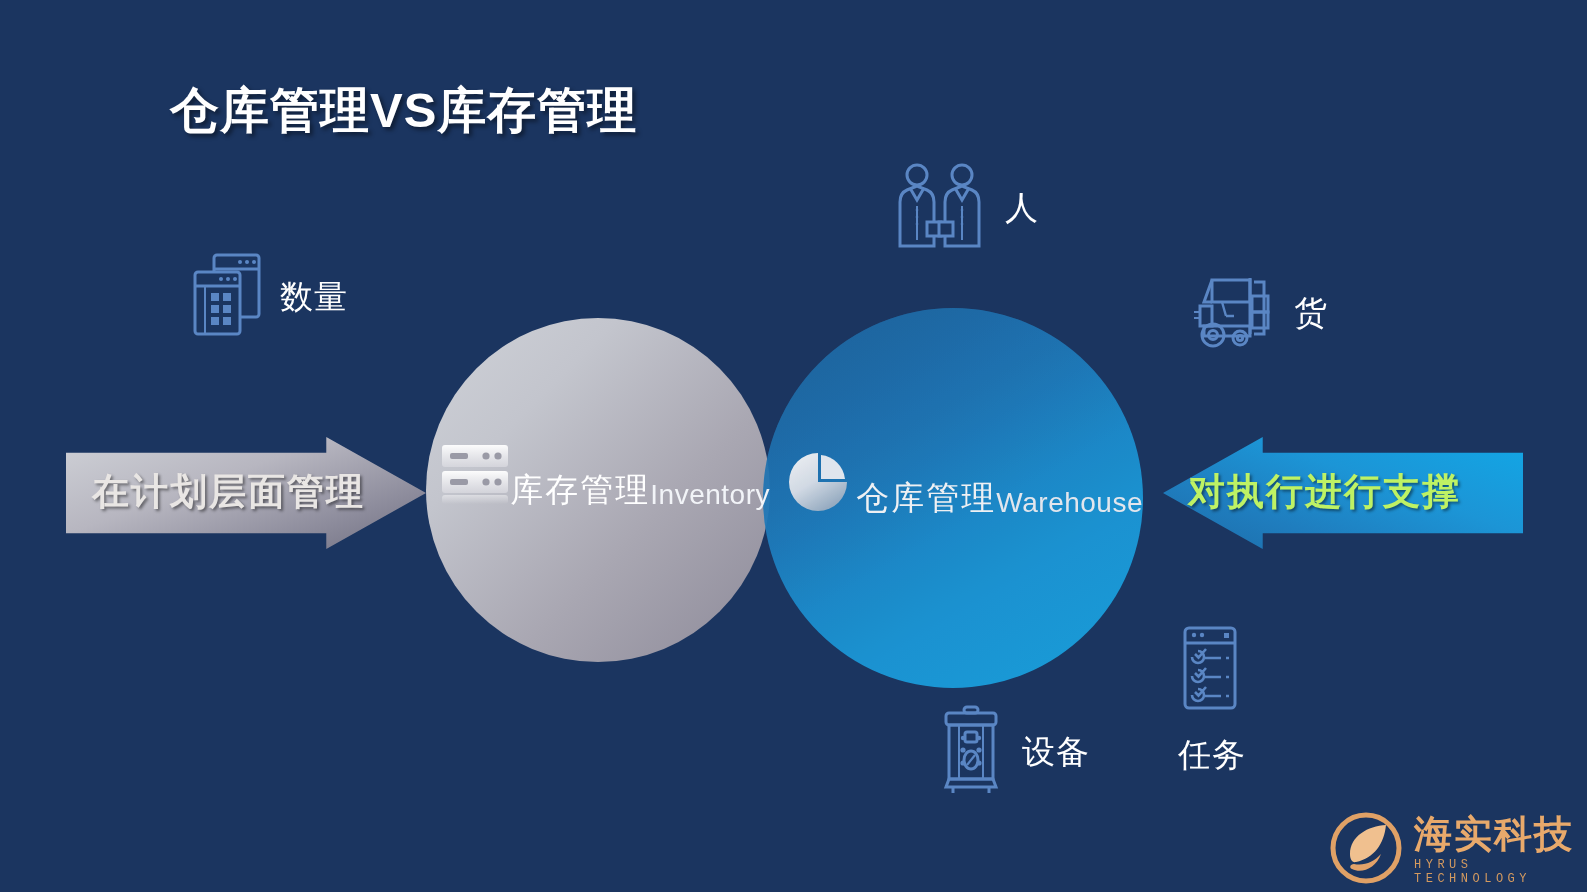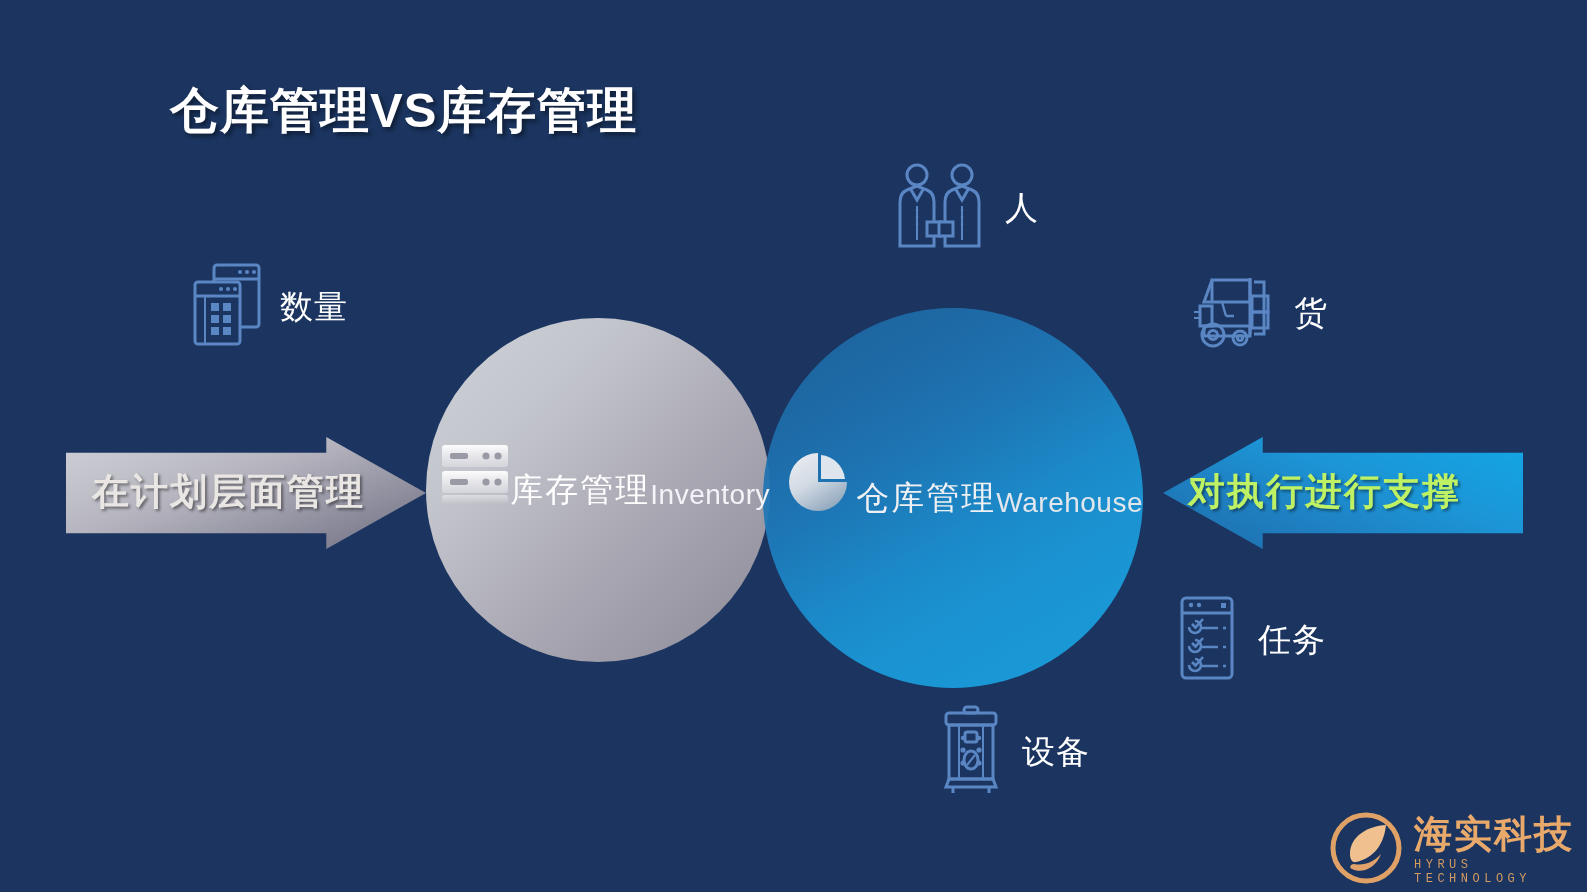--- a/index.html
+++ b/index.html
@@ -64,25 +64,25 @@
     background:linear-gradient(200deg,#12a7e6 0%,#1c95d6 40%,#1f7dbe 72%,#1d6ca8 100%);
     clip-path:polygon(100% 14%, 27.7% 14%, 27.7% 0%, 0 50%, 27.7% 100%, 27.7% 86%, 100% 86%);
   }
   .arrow-right-label{ left:1188px; top:467px; color:#bef264; }
 
   
   .item{ position:absolute; display:flex; align-items:center; gap:18px; }
   .item-label{ font-size:33px; color:#ffffff; letter-spacing:1px; }
   .item-icon{ display:block; }
 
-  .item-qty{ left:192px; top:262px; }
+  .item-qty{ left:192px; top:252px; }
   .item-fund{ left:190px; top:608px; }
   .item-people{ left:895px; top:162px; }
   .item-goods{ left:1192px; top:272px; }
-  .item-task{ left:1178px; top:595px; }
+  .item-task{ left:1178px; top:625px;flex-direction:column; }
   .item-equip{ left:938px; top:705px; }
 
   
   .logo{ position:absolute; left:1330px; top:812px; display:flex; align-items:center; gap:12px; }
   .logo-text{ display:flex; flex-direction:column; }
   .logo-cn{ font-size:38px; font-weight:bold; color:#e8a96b; letter-spacing:2px; line-height:1; }
   .logo-en{ font-size:12px; color:#d49a5f; letter-spacing:4.5px; margin-top:5px; font-family:"Liberation Mono","DejaVu Sans Mono",monospace; }
 </style>
 </head>
 <body>

